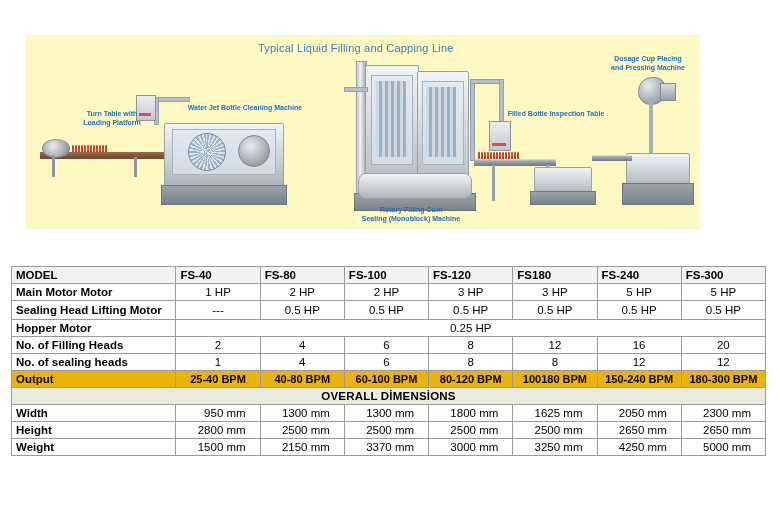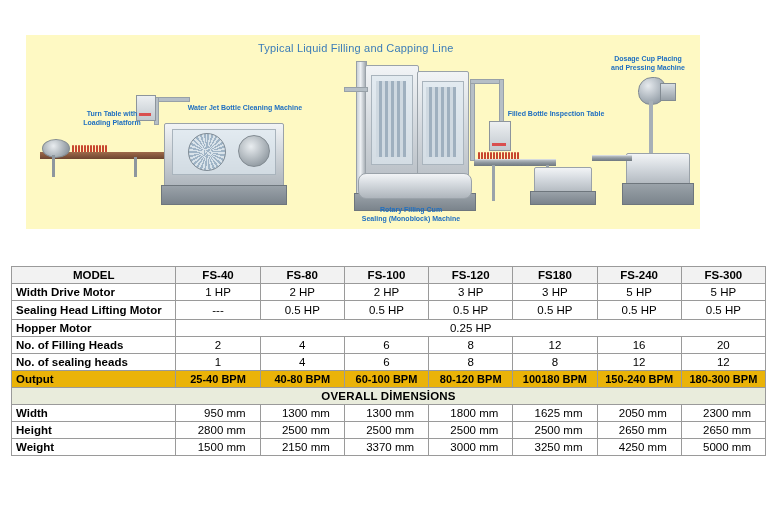--- a/index.html
+++ b/index.html
@@ -122,21 +122,21 @@
     padding: 1px 4px;
     height: 17px;
     box-sizing: border-box;
   }
   col.lbl-col { width: 164px; }
   col.dat-col { width: 84px; }
 
   th.hdr {
     background: #f2f2f2;
     font-weight: bold;
-    text-align: center;
+    text-align: left;
     font-size: 11.5px;
   }
   td.rowlbl {
     font-weight: bold;
     text-align: left;
     padding-left: 8px;
   }
   td.val {
     text-align: center;
   }
@@ -275,21 +275,21 @@
         <th class="hdr">FS-100</th>
         <th class="hdr">FS-120</th>
         <th class="hdr">FS180</th>
         <th class="hdr">FS-240</th>
         <th class="hdr">FS-300</th>
       </tr>
     </thead>
     <tbody>
 
       <tr>
-        <td class="rowlbl">Width Drive Motor</td>
+        <td class="rowlbl">Main Motor Motor</td>
         <td class="val">1 HP</td>
         <td class="val">2 HP</td>
         <td class="val">2 HP</td>
         <td class="val">3 HP</td>
         <td class="val">3 HP</td>
         <td class="val">5 HP</td>
         <td class="val">5 HP</td>
       </tr>
 
       <tr>

